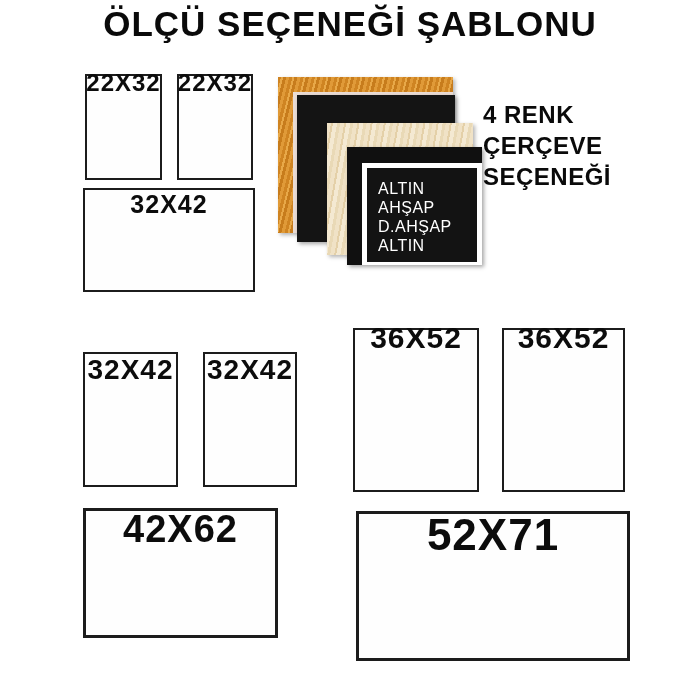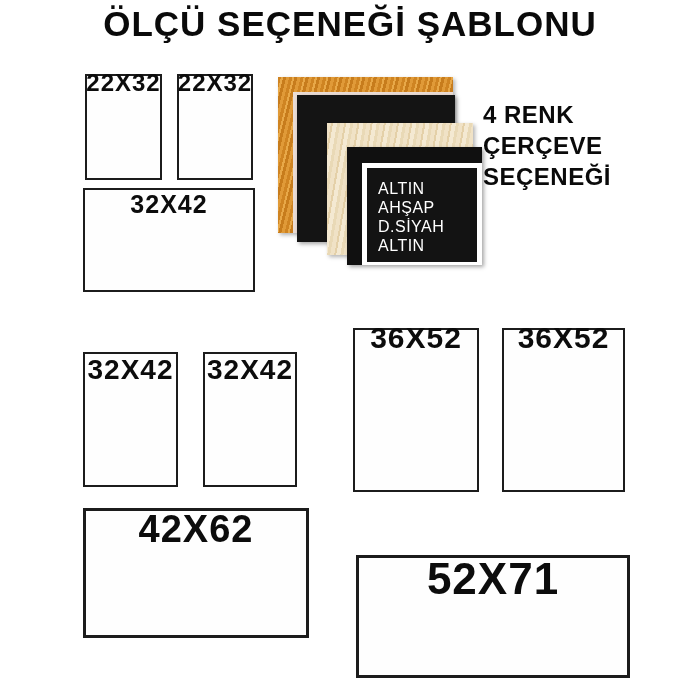--- a/index.html
+++ b/index.html
@@ -29,23 +29,23 @@
   .b2{left:83px; top:188px;width:172px;height:104px;}
   .b2 .size-label{font-size:25px;}
   .b3{left:83px; top:352px;width:95px; height:135px;}
   .b3 .size-label{font-size:28px;}
   .b4{left:203px;top:352px;width:94px; height:135px;}
   .b4 .size-label{font-size:28px;}
   .b5{left:353px;top:328px;width:126px;height:164px;}
   .b5 .size-label{font-size:30px;transform:translateY(-9px);}
   .b6{left:502px;top:328px;width:123px;height:164px;}
   .b6 .size-label{font-size:30px;transform:translateY(-9px);}
-  .b7{left:83px; top:508px;width:226px;height:130px;border-width:3px;}
+  .b7{left:83px; top:508px;width:195px;height:130px;border-width:3px;}
   .b7 .size-label{font-size:38px;transform:translateY(-3px);}
-  .b8{left:356px;top:511px;width:274px;height:123px;border-width:3px;margin-top:44px;}
+  .b8{left:356px;top:511px;width:274px;height:150px;border-width:3px;}
   .b8 .size-label{font-size:44px;transform:translateY(-4px);}
   
   .layer{position:absolute;}
   .gold-frame{
     left:278px;top:77px;width:175px;height:156px;
     background:repeating-linear-gradient(104deg,#cf8422 0 3px,#e8a848 3px 5px,#c77c1c 5px 8px,#e09a38 8px 11px);
     box-shadow:2px 2px 4px rgba(0,0,0,0.30);
   }
   .gold-sliver{left:293px;top:92px;width:160px;height:141px;background:#eadcd5;}
   .black-frame1{
@@ -115,21 +115,21 @@
   <div>
     <div class="layer gold-frame"></div>
     <div class="layer gold-sliver"></div>
     <div class="layer black-frame1"></div>
     <div class="layer wood-frame"></div>
     <div class="layer black-frame2"></div>
     <div class="layer white-mat"></div>
     <div class="layer color-square">
       <div class="color-line">ALTIN</div>
       <div class="color-line">AHŞAP</div>
-      <div class="color-line">D.SİYAH</div>
+      <div class="color-line">D.AHŞAP</div>
       <div class="color-line">ALTIN</div>
     </div>
   </div>
 
   <div class="promo">
     <div class="promo-line">4 RENK</div>
     <div class="promo-line">ÇERÇEVE</div>
     <div class="promo-line">SEÇENEĞİ</div>
   </div>
 

